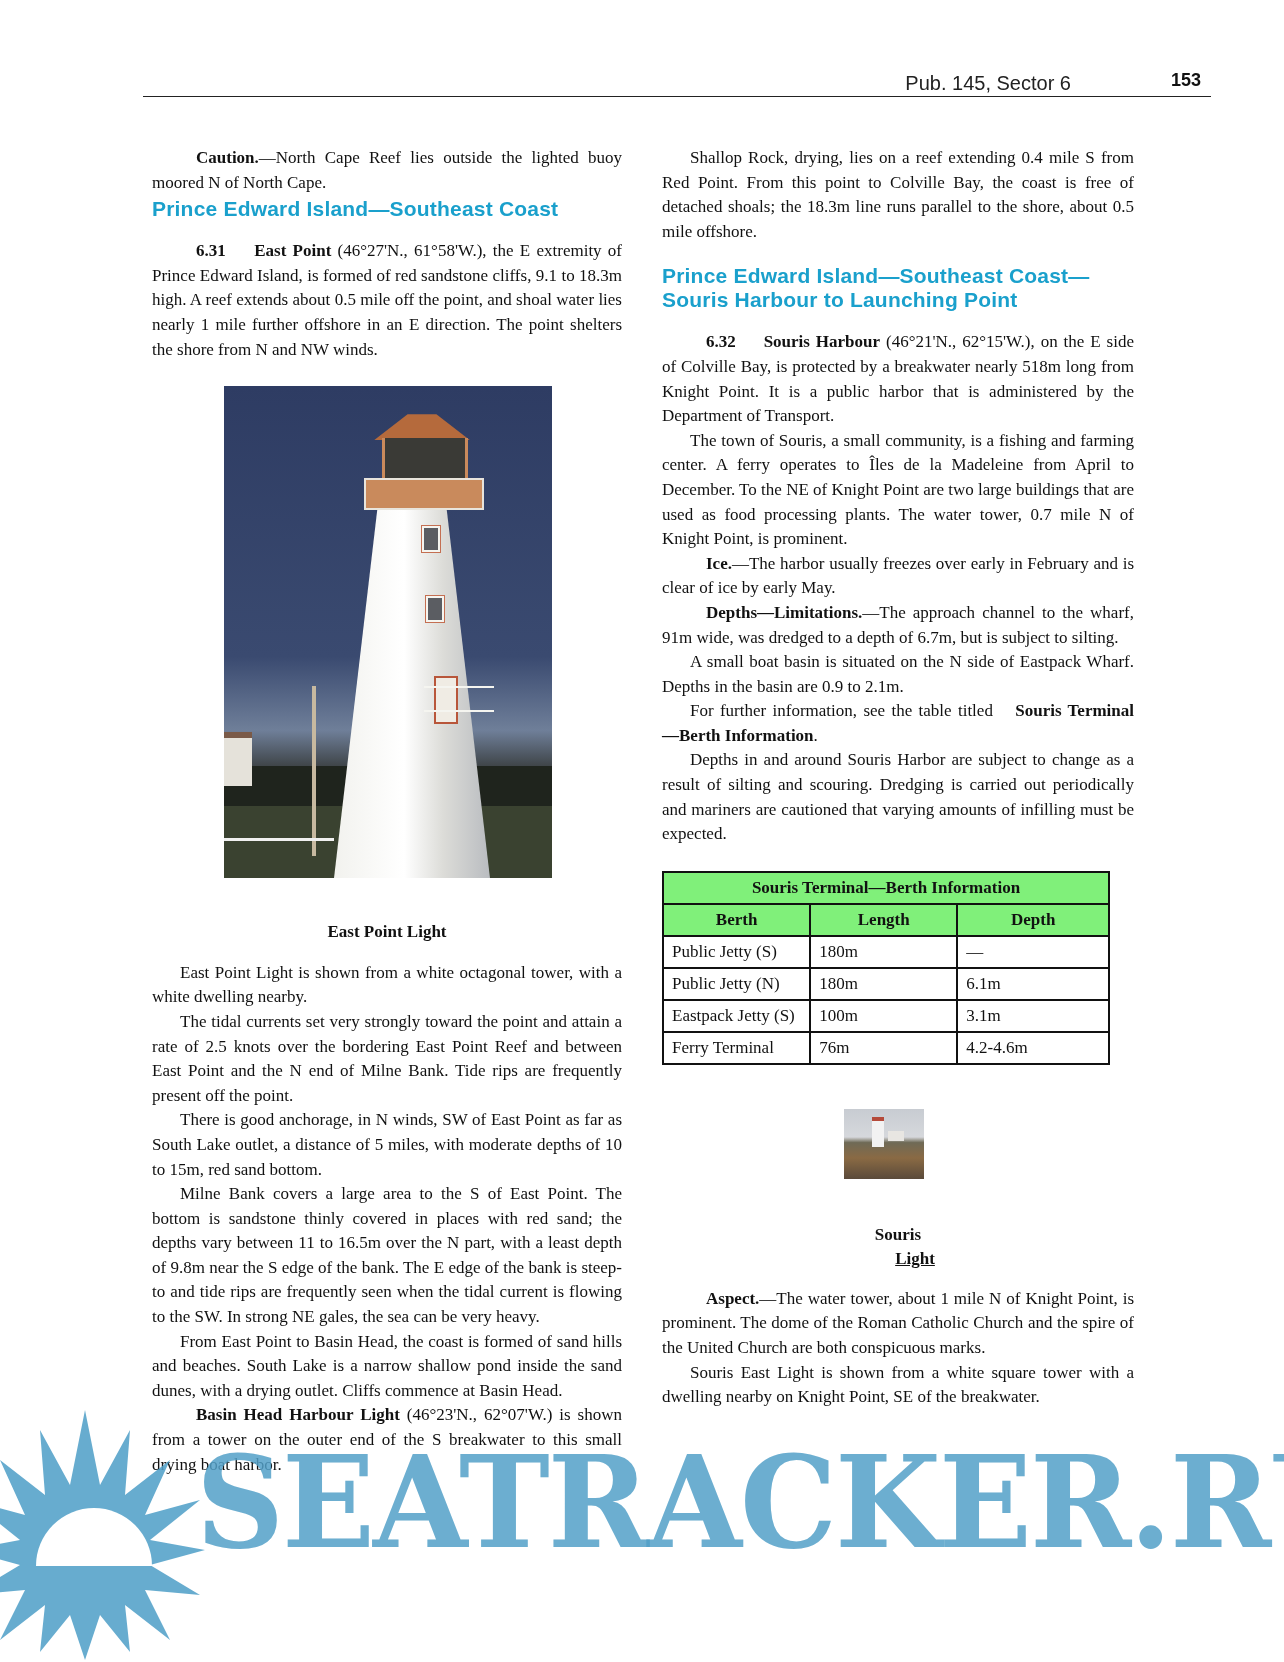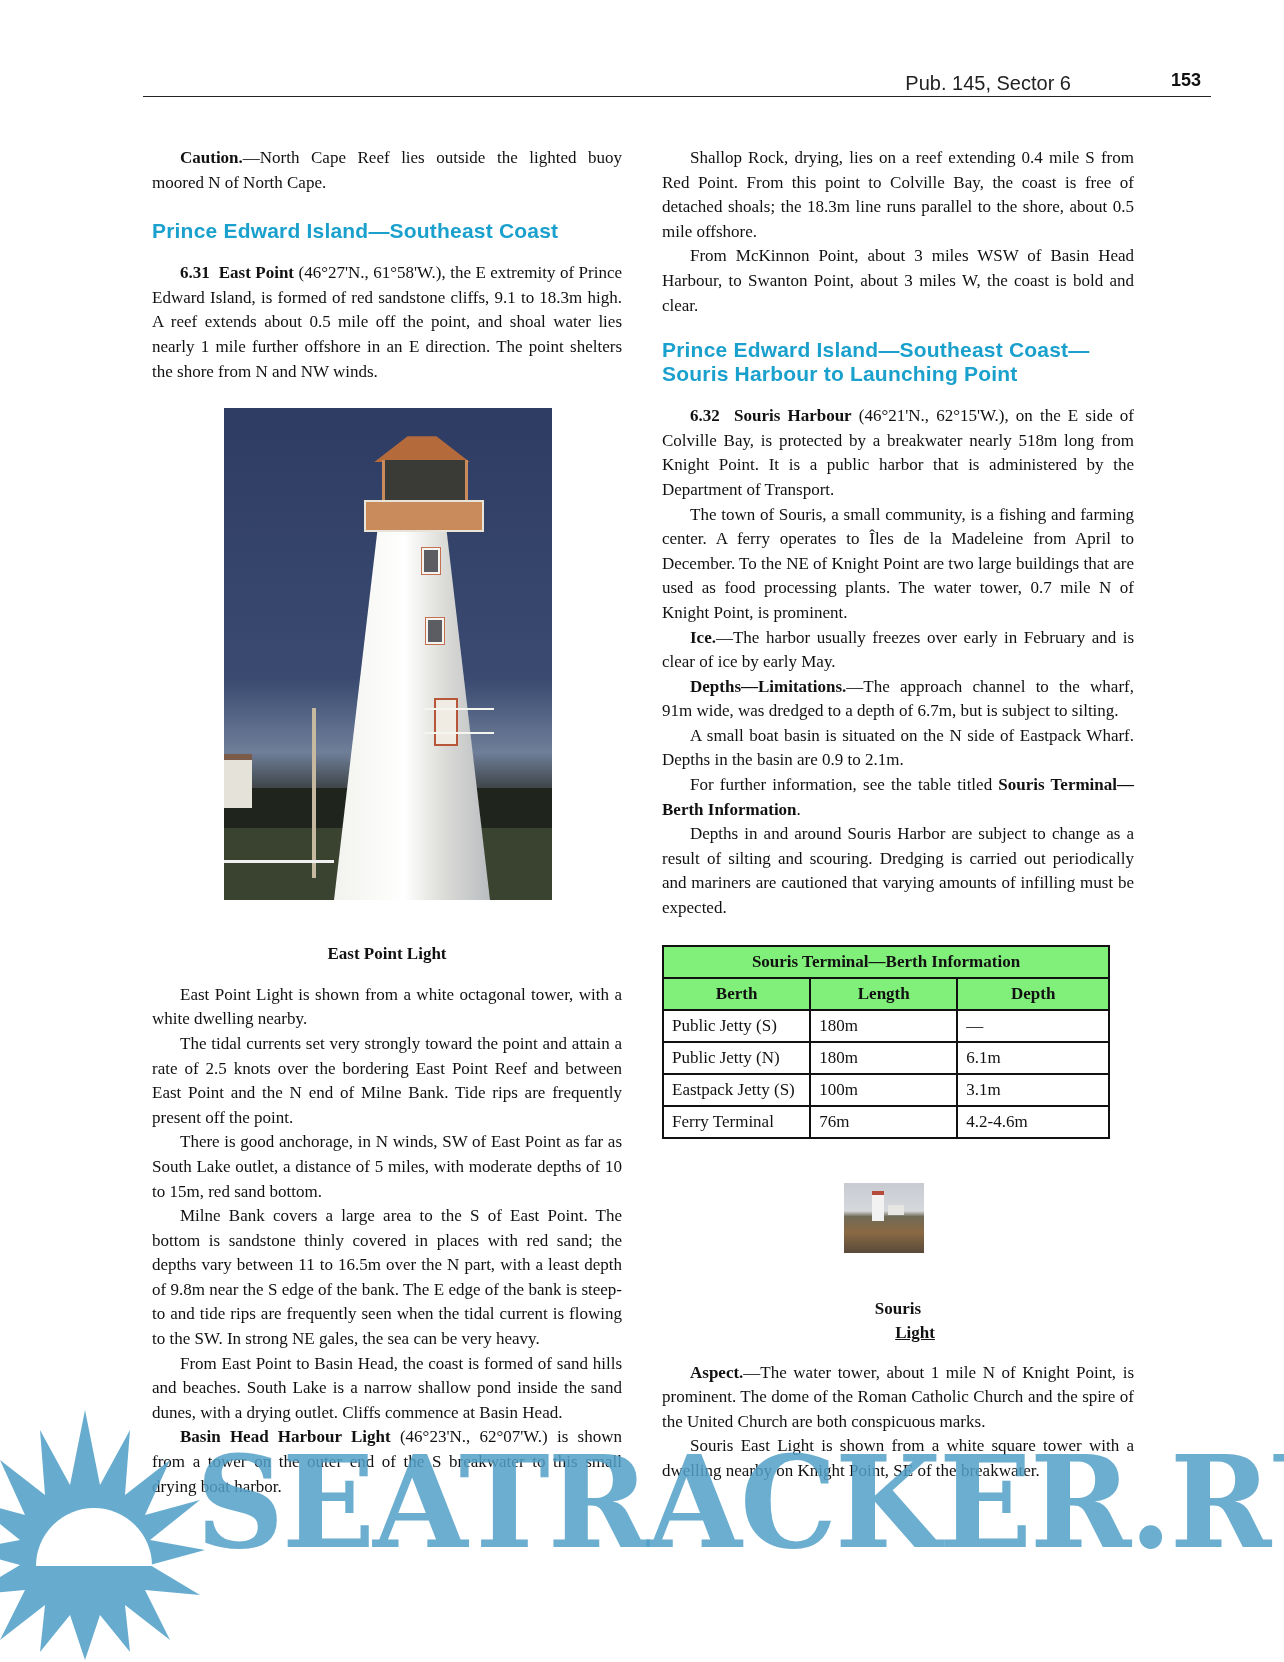--- a/index.html
+++ b/index.html
@@ -6,21 +6,21 @@
   body { width:1284px; height:1662px; position:relative; overflow:hidden;
          font-family:"Liberation Serif", "DejaVu Serif", serif; color:#111; }
   .header { position:absolute; left:143px; top:68px; width:1068px; height:28px; border-bottom:1.5px solid #222; }
   .header .pub { position:absolute; right:140px; top:4px; font-family:"Liberation Sans","DejaVu Sans",sans-serif; font-size:20px; color:#222; }
   .header .pg { position:absolute; right:10px; top:2px; font-family:"Liberation Sans","DejaVu Sans",sans-serif; font-size:18px; font-weight:bold; color:#111; }
 
   .col { position:absolute; top:146px; width:470px; font-size:17px; line-height:24.6px; text-align:justify; }
   .col.left { left:152px; }
   .col.right { left:662px; width:472px; }
   p { margin:0; text-indent:28px; }
-  b { font-weight:bold; }
+  b { font-weight:bold;margin-left:16px; }
 
   h2 { font-family:"Liberation Sans","DejaVu Sans",sans-serif; color:#1aa0cc; font-size:21px; font-weight:bold;
        margin:14px 0 18px 0; line-height:24px; text-indent:0; letter-spacing:0.2px; }
 
   .photo-wrap { margin:24px 0 0 72px; width:328px; height:492px; position:relative; background:#2c3a5e; overflow:hidden; }
   .sky { position:absolute; inset:0; background:linear-gradient(#2e3c63 0%, #3a4a70 55%, #6f7f99 70%, #2d2f2a 80%, #31382a 100%); }
   .trees { position:absolute; left:0; right:0; top:380px; height:40px; background:#1f241d; }
   .ground { position:absolute; left:0; right:0; bottom:0; height:72px; background:#3a4230; }
   .tower-body { position:absolute; left:110px; top:120px; width:156px; height:372px;
                 background:linear-gradient(90deg,#f2f2ee 0%, #ffffff 45%, #dcdcd8 70%, #b9bcc0 100%);
@@ -60,21 +60,21 @@
 <body>
 
 <div class="header">
   <span class="pub">Pub. 145, Sector 6</span>
   <span class="pg">153</span>
 </div>
 
 <div class="col left">
   <p><b>Caution.</b><span>—North Cape Reef lies outside the lighted buoy moored N of North Cape.</span></p>
 
-  <h2 style="margin-top:24px;">Prince Edward Island—Southeast Coast</h2>
+  <h2 style="margin-top:2px;">Prince Edward Island—Southeast Coast</h2>
 
   <p><b>6.31</b>&nbsp;&nbsp;<b>East Point</b><span> (46°27'N., 61°58'W.), the E extremity of Prince Edward Island, is formed of red sandstone cliffs, 9.1 to 18.3m high. A reef extends about 0.5 mile off the point, and shoal water lies nearly 1 mile further offshore in an E direction. The point shelters the shore from N and NW winds.</span></p>
 
   <div class="photo-wrap">
     <div class="sky"></div>
     <div class="trees"></div>
     <div class="ground"></div>
     <div class="pole"></div>
     <div class="house"></div>
     <div class="fence"></div>
@@ -93,21 +93,20 @@
   <p>East Point Light is shown from a white octagonal tower, with a white dwelling nearby.</p>
   <p>The tidal currents set very strongly toward the point and attain a rate of 2.5 knots over the bordering East Point Reef and between East Point and the N end of Milne Bank. Tide rips are frequently present off the point.</p>
   <p>There is good anchorage, in N winds, SW of East Point as far as South Lake outlet, a distance of 5 miles, with moderate depths of 10 to 15m, red sand bottom.</p>
   <p>Milne Bank covers a large area to the S of East Point. The bottom is sandstone thinly covered in places with red sand; the depths vary between 11 to 16.5m over the N part, with a least depth of 9.8m near the S edge of the bank. The E edge of the bank is steep-to and tide rips are frequently seen when the tidal current is flowing to the SW. In strong NE gales, the sea can be very heavy.</p>
   <p>From East Point to Basin Head, the coast is formed of sand hills and beaches. South Lake is a narrow shallow pond inside the sand dunes, with a drying outlet. Cliffs commence at Basin Head.</p>
   <p><b>Basin Head Harbour Light</b><span> (46°23'N., 62°07'W.) is shown from a tower on the outer end of the S breakwater to this small drying boat harbor.</span></p>
 </div>
 
 <div class="col right">
   <p>Shallop Rock, drying, lies on a reef extending 0.4 mile S from Red Point. From this point to Colville Bay, the coast is free of detached shoals; the 18.3m line runs parallel to the shore, about 0.5 mile offshore.</p>
-  <p>From McKinnon Point, about 3 miles WSW of Basin Head Harbour, to Swanton Point, about 3 miles W, the coast is bold and clear.</p>
 
   <h2 style="margin-top:20px;">
     <span>Prince Edward Island—Southeast Coast—</span><br>
     <span>Souris Harbour to Launching Point</span>
   </h2>
 
   <p><b>6.32</b>&nbsp;&nbsp;<b>Souris Harbour</b><span> (46°21'N., 62°15'W.), on the E side of Colville Bay, is protected by a breakwater nearly 518m long from Knight Point. It is a public harbor that is administered by the Department of Transport.</span></p>
   <p>The town of Souris, a small community, is a fishing and farming center. A ferry operates to Îles de la Madeleine from April to December. To the NE of Knight Point are two large buildings that are used as food processing plants. The water tower, 0.7 mile N of Knight Point, is prominent.</p>
   <p><b>Ice.</b><span>—The harbor usually freezes over early in February and is clear of ice by early May.</span></p>
   <p><b>Depths—Limitations.</b><span>—The approach channel to the wharf, 91m wide, was dredged to a depth of 6.7m, but is subject to silting.</span></p>

